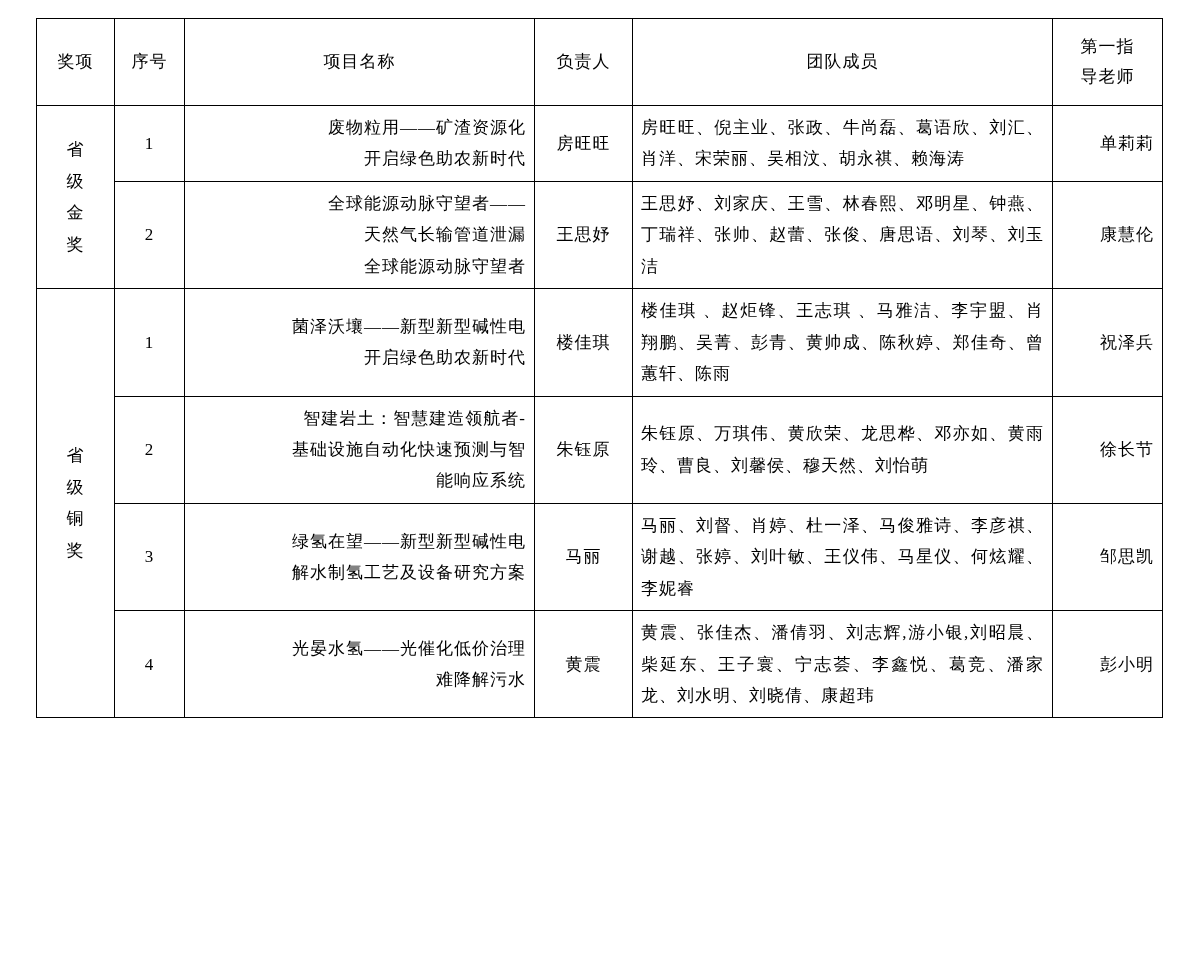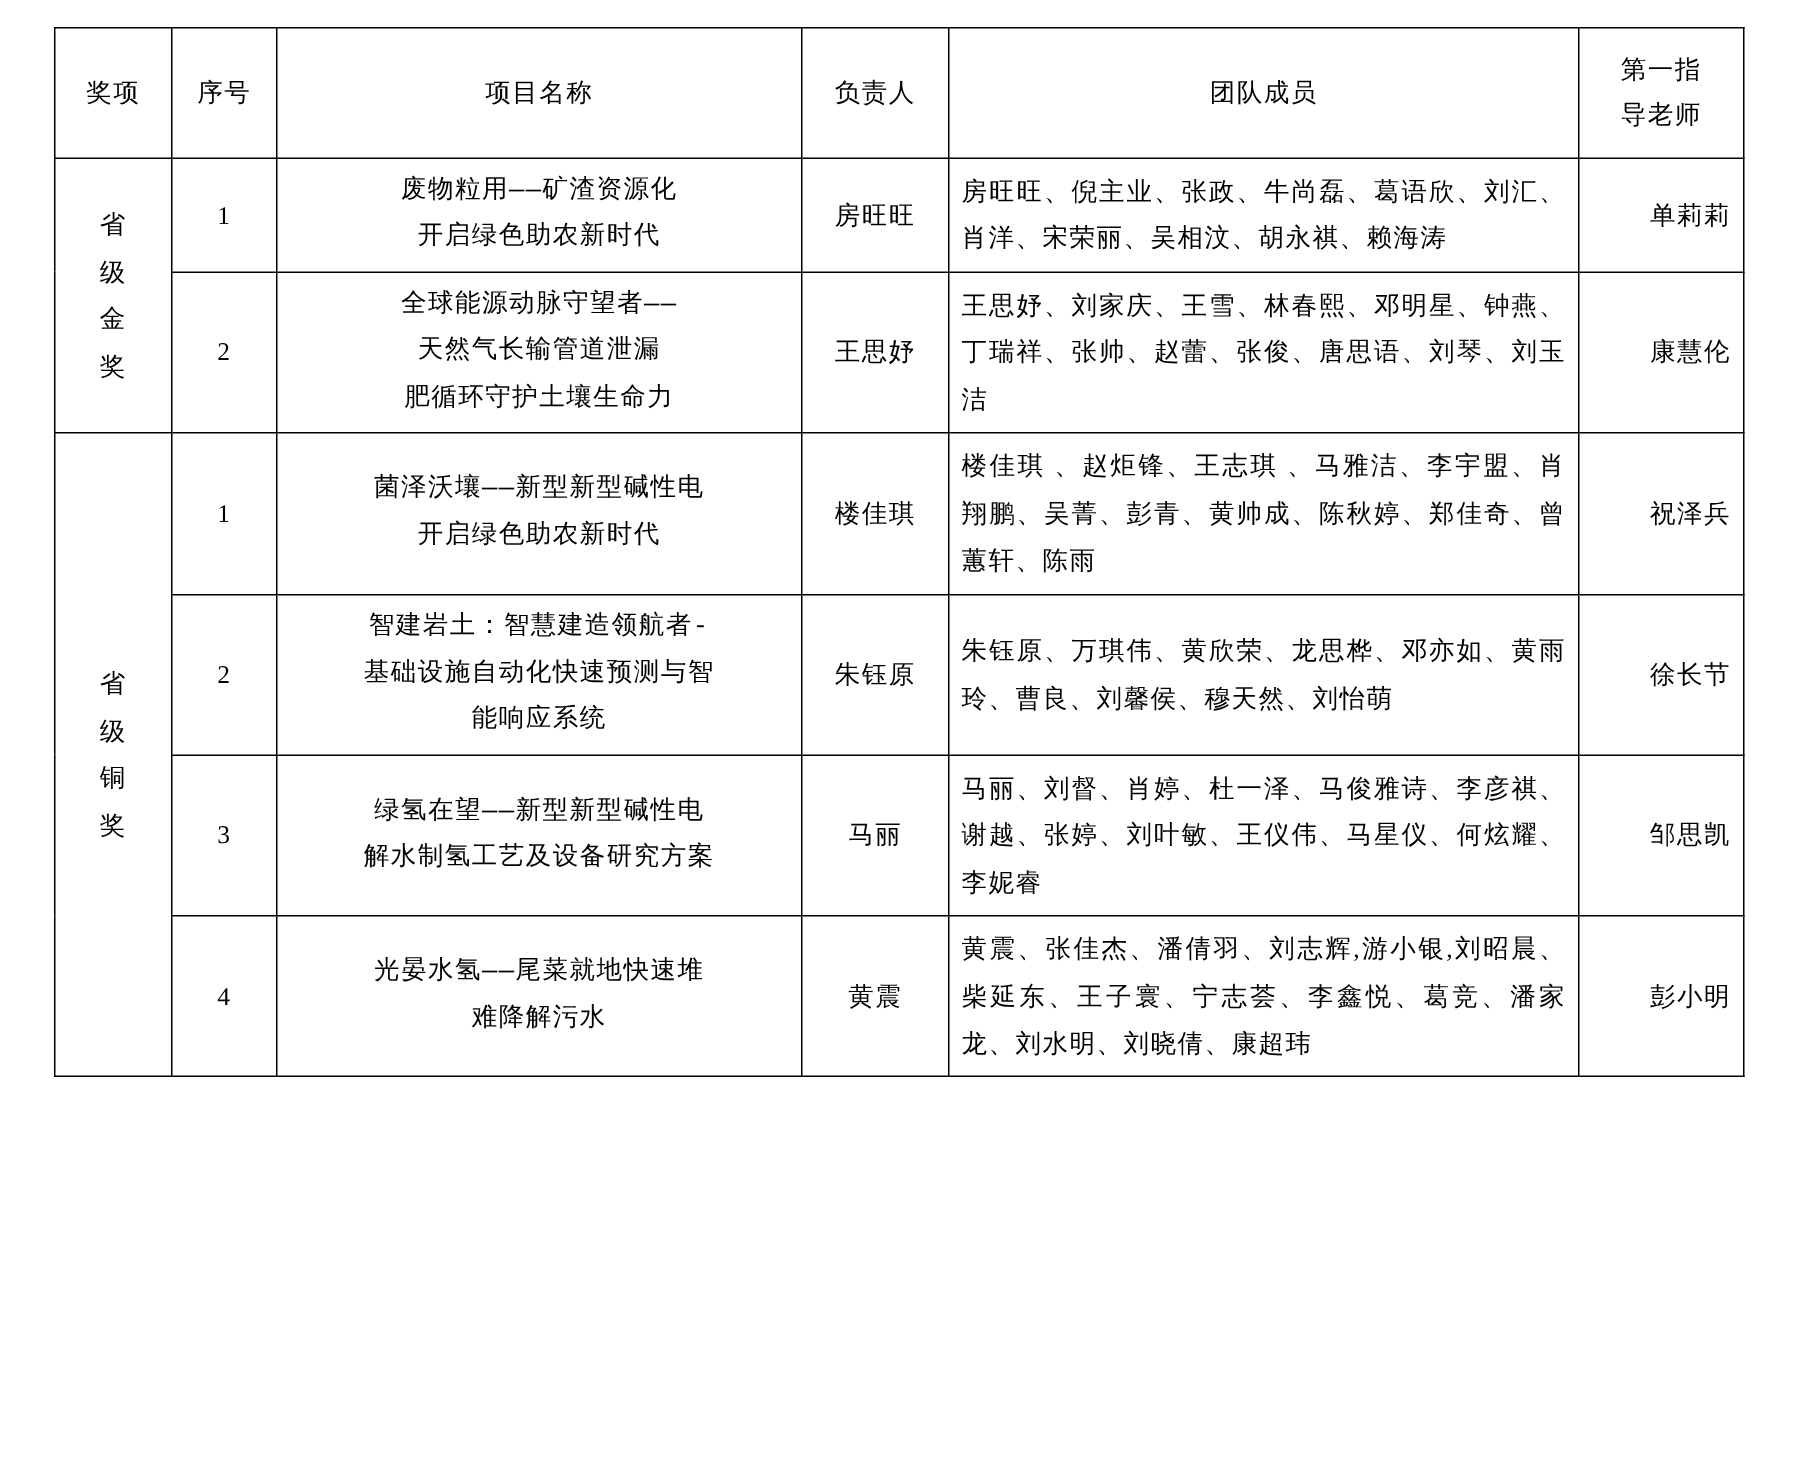--- a/index.html
+++ b/index.html
@@ -59,23 +59,22 @@
     letter-spacing: 2px;
   }
   .award-cell .vchar {
     display: block;
   }
   .index-cell {
     text-align: center;
     font-size: 17px;
   }
   .project-cell {
-    text-align: center;
+    text-align: right;
     line-height: 2.05;
-    font-family: Liberation Mono, monospace;
   }
   .project-cell .pline {
     display: block;
     white-space: nowrap;
   }
   .leader-cell {
     text-align: center;
   }
   .members-cell {
     text-align: justify;
@@ -133,21 +132,21 @@
         </td>
         <td class="leader-cell">房旺旺</td>
         <td class="members-cell">房旺旺、倪主业、张政、牛尚磊、葛语欣、刘汇、肖洋、宋荣丽、吴相汶、胡永祺、赖海涛</td>
         <td class="teacher-cell">单莉莉</td>
       </tr>
       <tr>
         <td class="index-cell">2</td>
         <td class="project-cell">
           <span class="pline">全球能源动脉守望者——</span>
           <span class="pline">天然气长输管道泄漏</span>
-          <span class="pline">肥循环守护土壤生命力</span>
+          <span class="pline">全球能源动脉守望者</span>
         </td>
         <td class="leader-cell">王思妤</td>
         <td class="members-cell">王思妤、刘家庆、王雪、林春熙、邓明星、钟燕、丁瑞祥、张帅、赵蕾、张俊、唐思语、刘琴、刘玉洁</td>
         <td class="teacher-cell">康慧伦</td>
       </tr>
 
       <tr>
         <td class="award-cell" rowspan="4">
           <span class="vchar">省</span>
           <span class="vchar">级</span>
@@ -180,21 +179,21 @@
           <span class="pline">绿氢在望——新型新型碱性电</span>
           <span class="pline">解水制氢工艺及设备研究方案</span>
         </td>
         <td class="leader-cell">马丽</td>
         <td class="members-cell">马丽、刘督、肖婷、杜一泽、马俊雅诗、李彦祺、谢越、张婷、刘叶敏、王仪伟、马星仪、何炫耀、李妮睿</td>
         <td class="teacher-cell">邹思凯</td>
       </tr>
       <tr>
         <td class="index-cell">4</td>
         <td class="project-cell">
-          <span class="pline">光晏水氢——尾菜就地快速堆</span>
+          <span class="pline">光晏水氢——光催化低价治理</span>
           <span class="pline">难降解污水</span>
         </td>
         <td class="leader-cell">黄震</td>
         <td class="members-cell">黄震、张佳杰、潘倩羽、刘志辉,游小银,刘昭晨、柴延东、王子寰、宁志荟、李鑫悦、葛竞、潘家龙、刘水明、刘晓倩、康超玮</td>
         <td class="teacher-cell">彭小明</td>
       </tr>
     </tbody>
   </table>
 </div>
 

